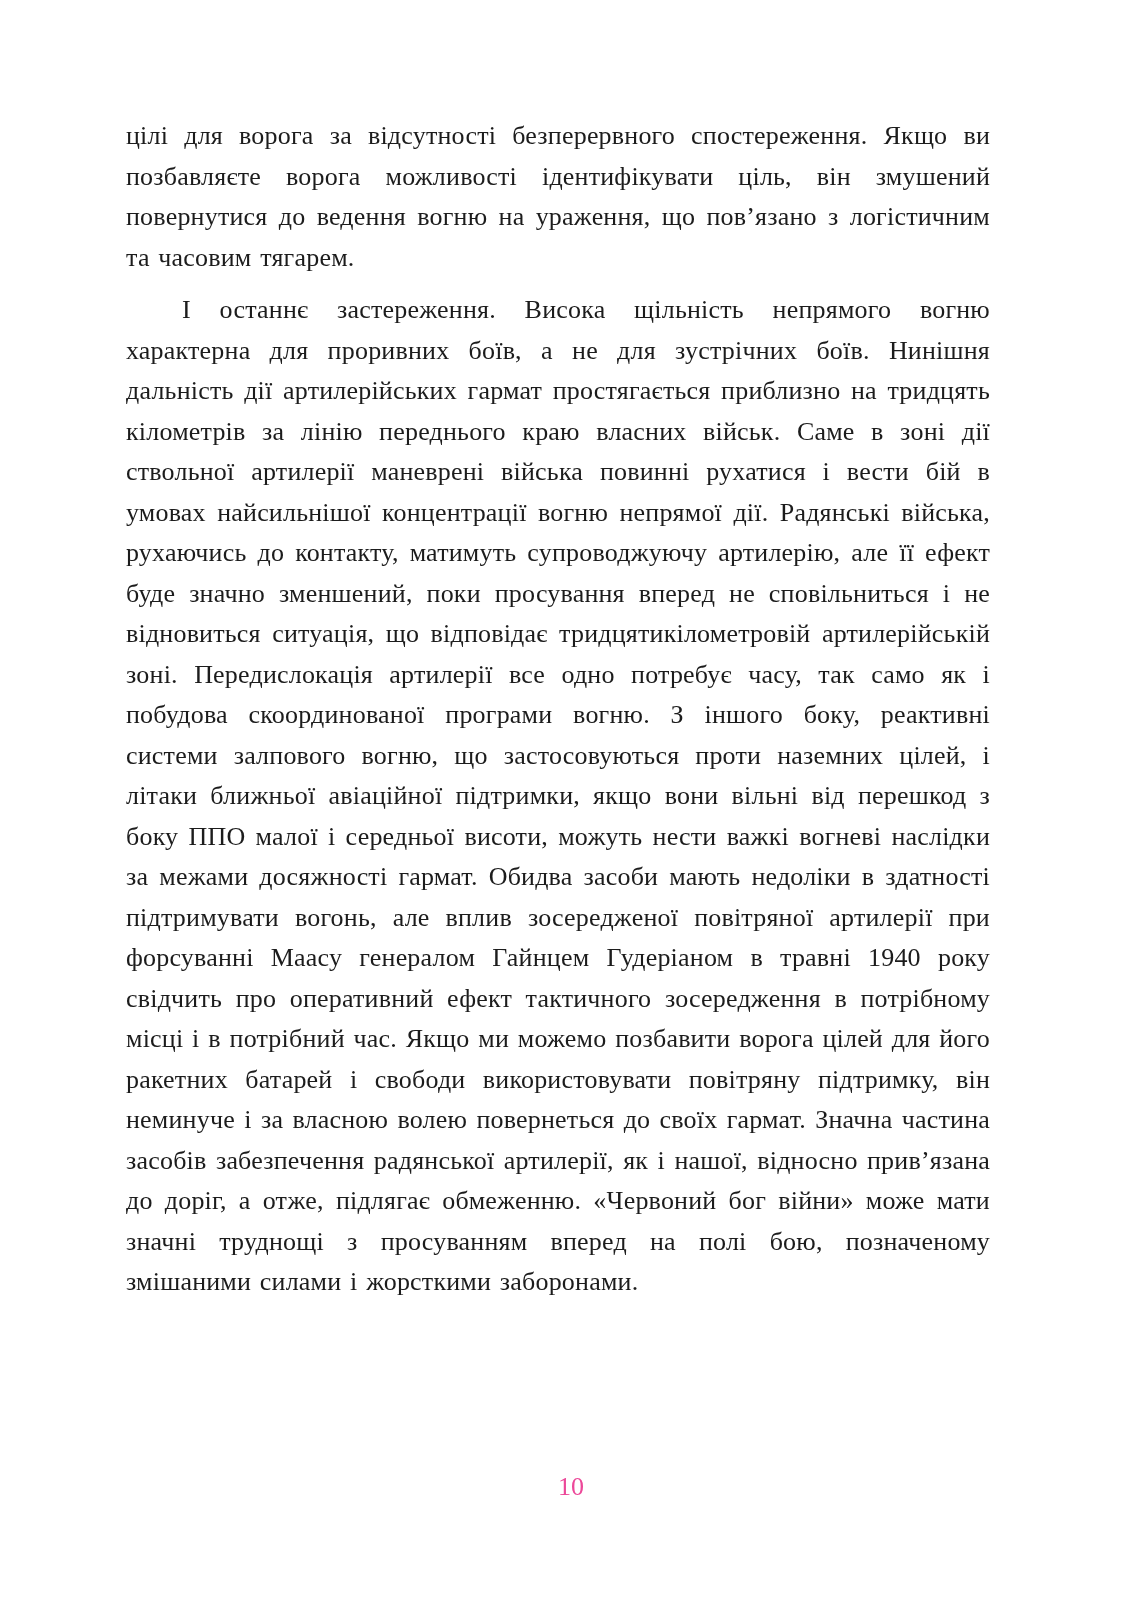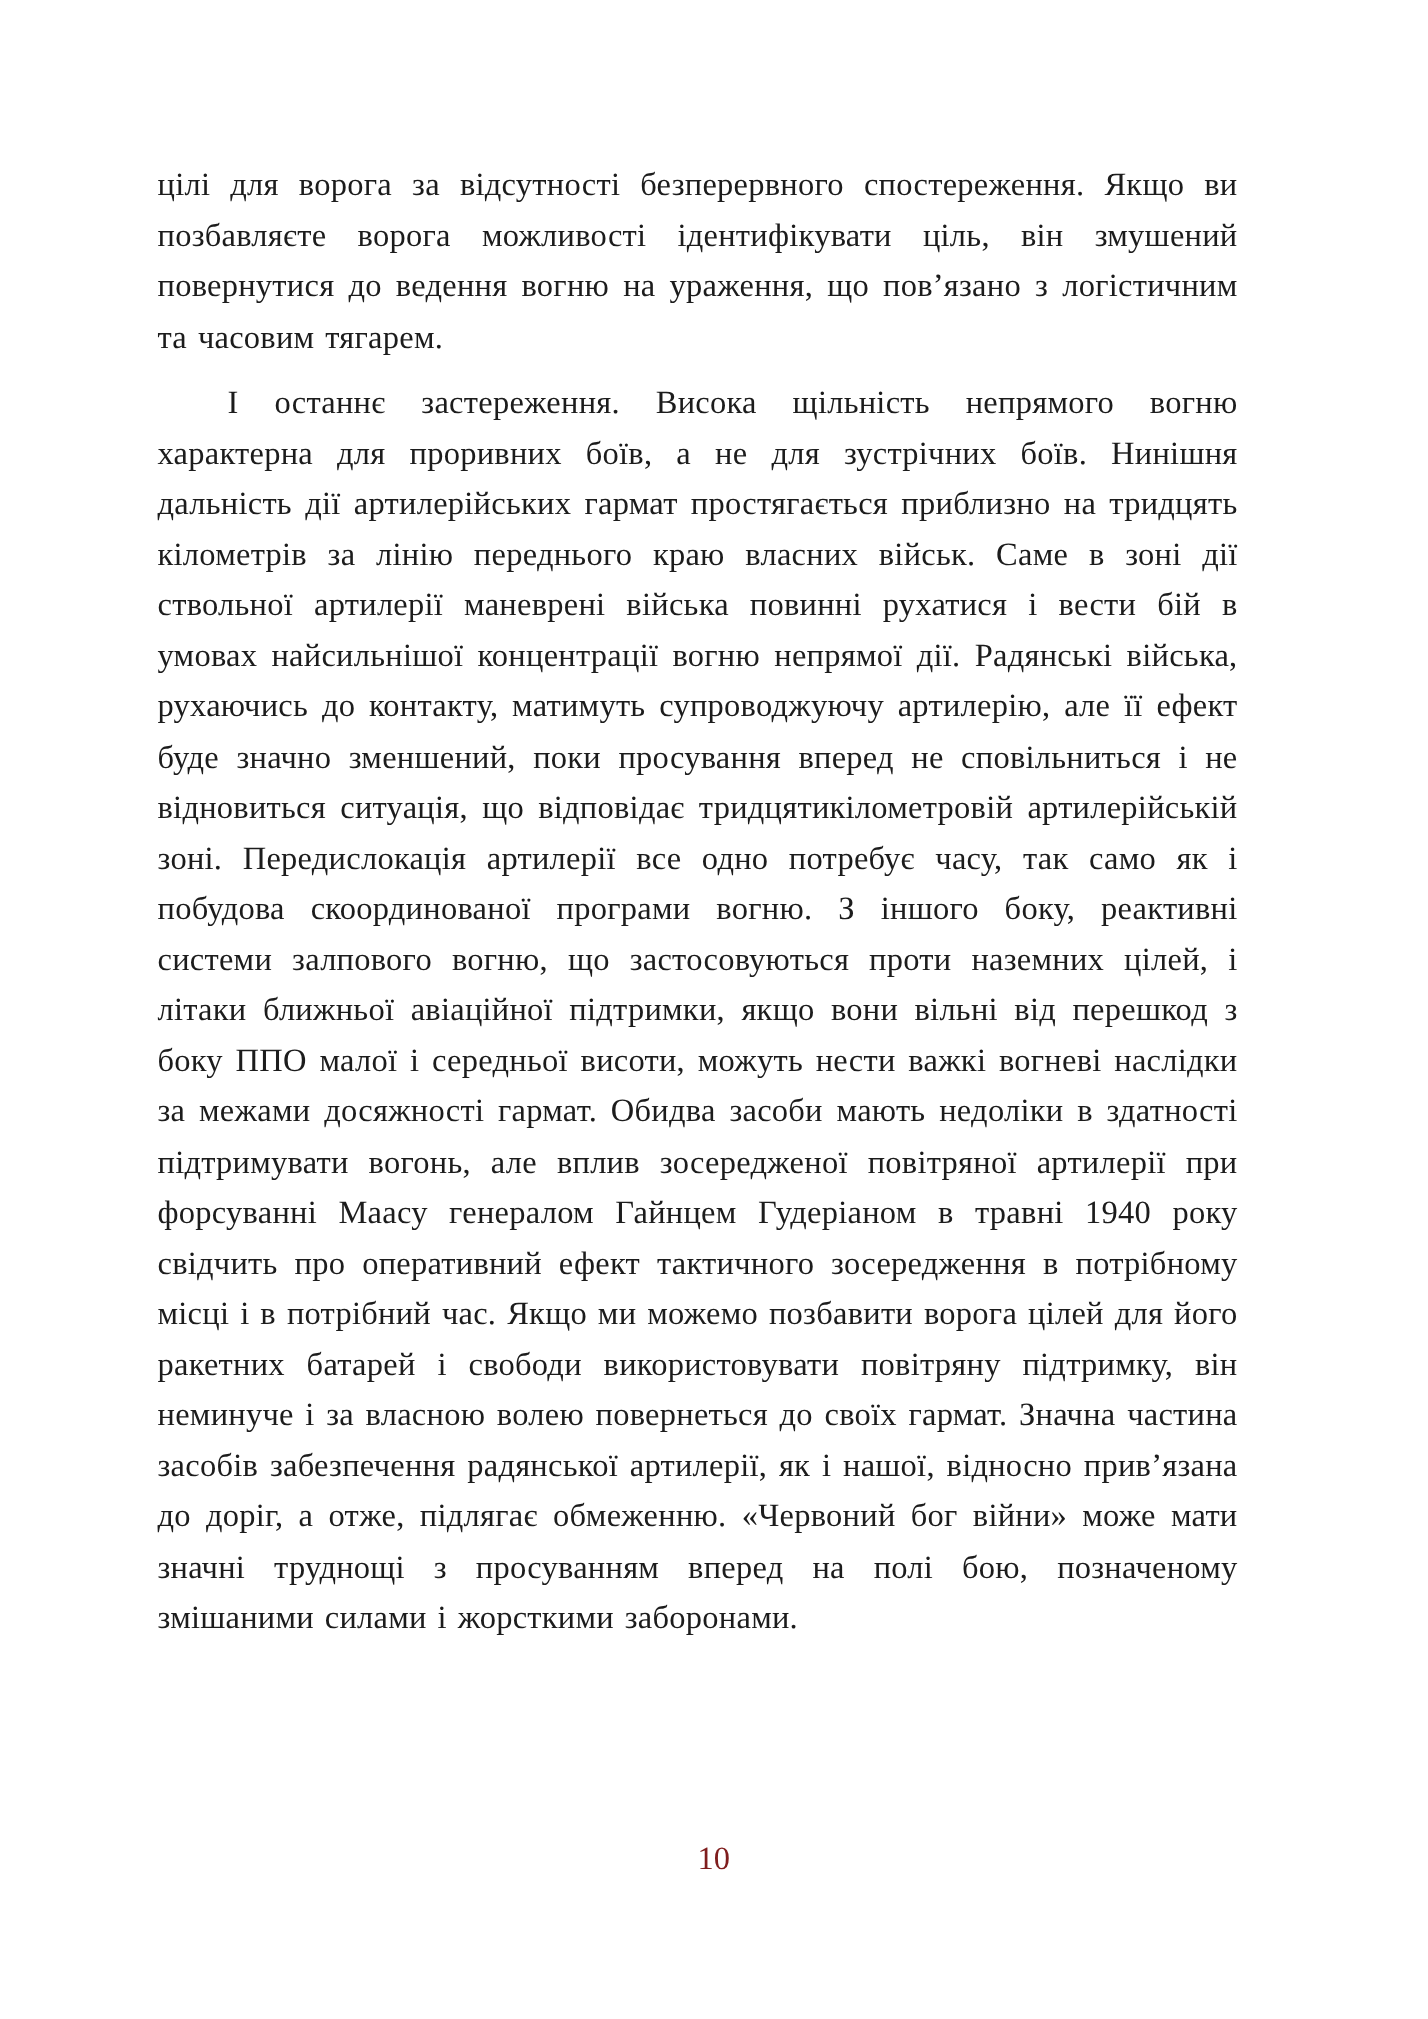--- a/index.html
+++ b/index.html
@@ -11,21 +11,21 @@
     position: relative;
     width: 1142px;
     height: 1615px;
     background: #ffffff;
     overflow: hidden;
     font-family: "Liberation Serif", "DejaVu Serif", serif;
     color: #1a1a1a;
   }
   .text-block {
     position: absolute;
-    top: 128px;
+    top: 116px;
     left: 126px;
     width: 864px;
   }
   .para {
     margin: 0;
     font-size: 26px;
     line-height: 40.5px;
     text-align: justify;
     text-justify: inter-word;
     letter-spacing: 0.2px;
@@ -38,21 +38,21 @@
   }
   .page-footer {
     position: absolute;
     left: 0;
     width: 1142px;
     top: 1472px;
     text-align: center;
   }
   .page-number {
     font-size: 26px;
-    color: #7f1d1d;
+    color: #ec4899;
     font-family: "Liberation Serif", "DejaVu Serif", serif;
   }
 </style>
 </head>
 <body>
 
 <div class="page">
   <div class="text-block">
     <p class="para">цілі для ворога за відсутності безперервного спостереження. Якщо ви позбавляєте ворога можливості ідентифікувати ціль, він змушений повернутися до ведення вогню на ураження, що пов’язано з логістичним та часовим тягарем.</p>
     <p class="para indented">І останнє застереження. Висока щільність непрямого вогню характерна для проривних боїв, а не для зустрічних боїв. Нинішня дальність дії артилерійських гармат простягається приблизно на тридцять кілометрів за лінію переднього краю власних військ. Саме в зоні дії ствольної артилерії маневрені війська повинні рухатися і вести бій в умовах найсильнішої концентрації вогню непрямої дії. Радянські війська, рухаючись до контакту, матимуть супроводжуючу артилерію, але її ефект буде значно зменшений, поки просування вперед не сповільниться і не відновиться ситуація, що відповідає тридцятикілометровій артилерійській зоні. Передислокація артилерії все одно потребує часу, так само як і побудова скоординованої програми вогню. З іншого боку, реактивні системи залпового вогню, що застосовуються проти наземних цілей, і літаки ближньої авіаційної підтримки, якщо вони вільні від перешкод з боку ППО малої і середньої висоти, можуть нести важкі вогневі наслідки за межами досяжності гармат. Обидва засоби мають недоліки в здатності підтримувати вогонь, але вплив зосередженої повітряної артилерії при форсуванні Маасу генералом Гайнцем Гудеріаном в травні 1940 року свідчить про оперативний ефект тактичного зосередження в потрібному місці і в потрібний час. Якщо ми можемо позбавити ворога цілей для його ракетних батарей і свободи використовувати повітряну підтримку, він неминуче і за власною волею повернеться до своїх гармат. Значна частина засобів забезпечення радянської артилерії, як і нашої, відносно прив’язана до доріг, а отже, підлягає обмеженню. «Червоний бог війни» може мати значні труднощі з просуванням вперед на полі бою, позначеному змішаними силами і жорсткими заборонами.</p>

